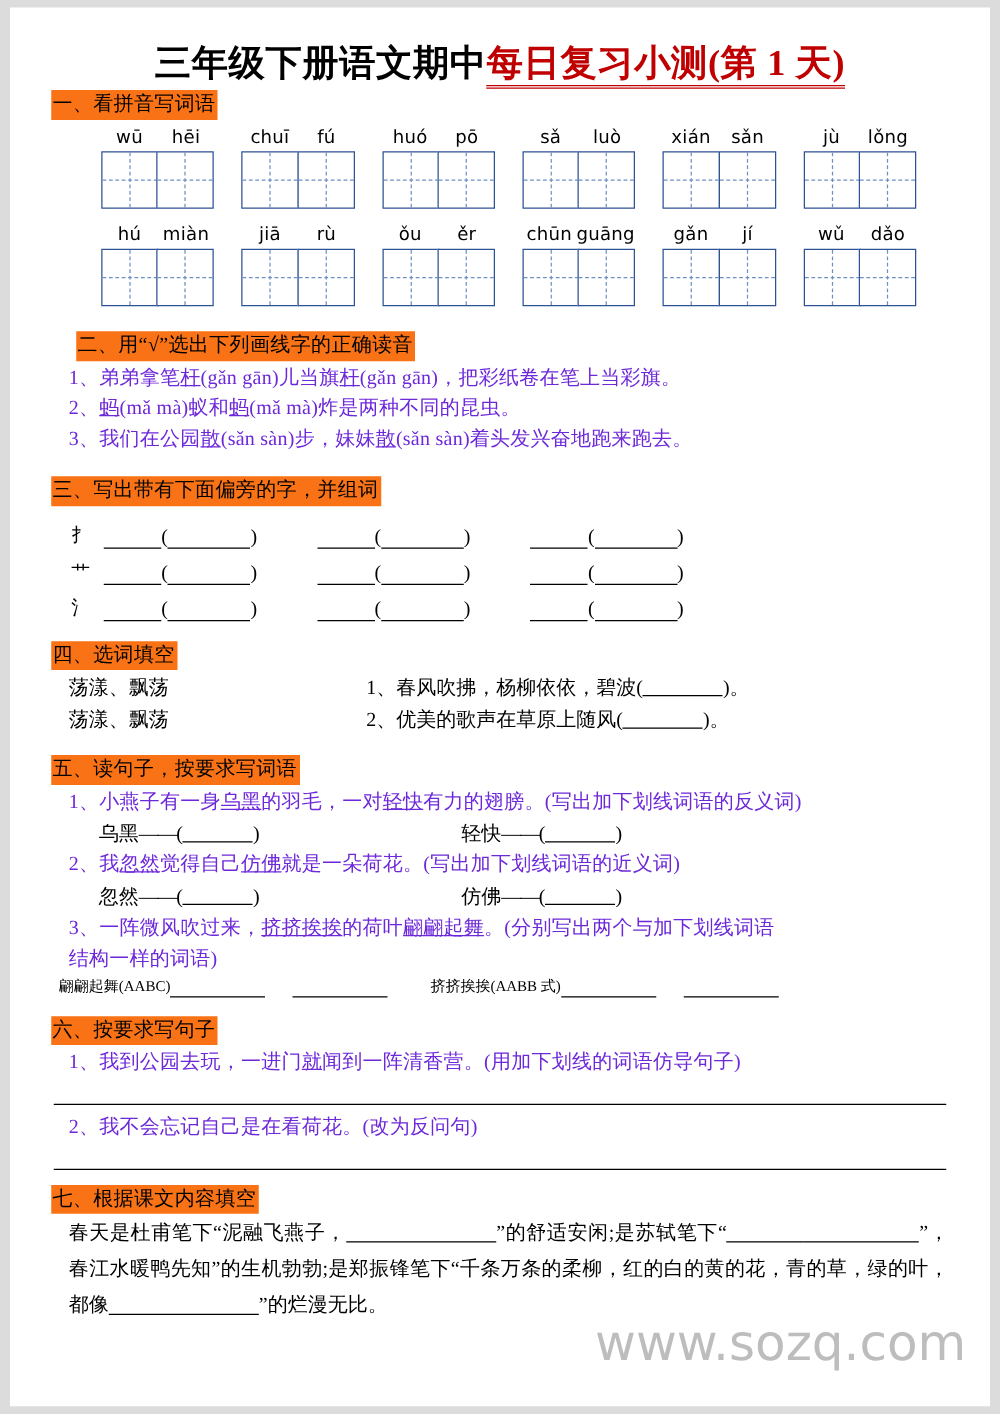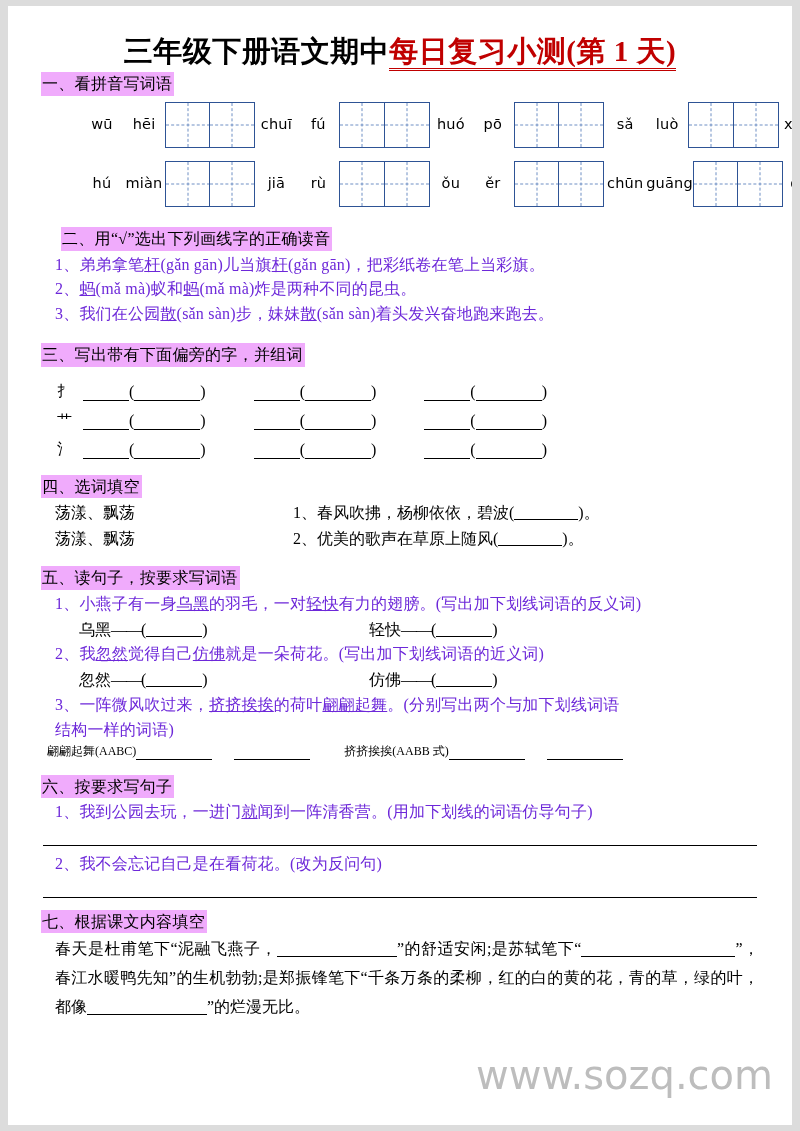--- a/index.html
+++ b/index.html
@@ -48,21 +48,21 @@
     font-weight: bold;
     color: #c00000;
     border-bottom: 3px double #c00000;
     padding-bottom: 1px;
     letter-spacing: 0.5px;
   }
 
   
   .sec-head {
     display: inline-block;
-    background: #f0abfc;
+    background: #f97316;
     font-size: 16px;
     color: #000;
     padding: 1px 2px 1px 1px;
     margin: 6px 0 2px 0;
     line-height: 1.35;
     letter-spacing: 0.3px;
   }
   .sec-head-wrap { line-height: 0; }
 
   
@@ -76,21 +76,21 @@
   .u { text-decoration: underline; }
 
   
   .py-block { margin-top: 4px; }
   .py-row {
     display: flex;
     justify-content: space-between;
     padding: 0 26px 0 40px;
     box-sizing: border-box;
   }
-  .py-group { display: flex; flex-direction: row; align-items: center; }
+  .py-group { display: flex; flex-direction: column; align-items: center; }
   .py-labels {
     display: flex;
     justify-content: space-around;
     width: 100%;
     font-family: "DejaVu Sans", "Liberation Sans", sans-serif;
     font-size: 14.5px;
     color: #000;
     margin-bottom: 3px;
     letter-spacing: 0.2px;
   }

